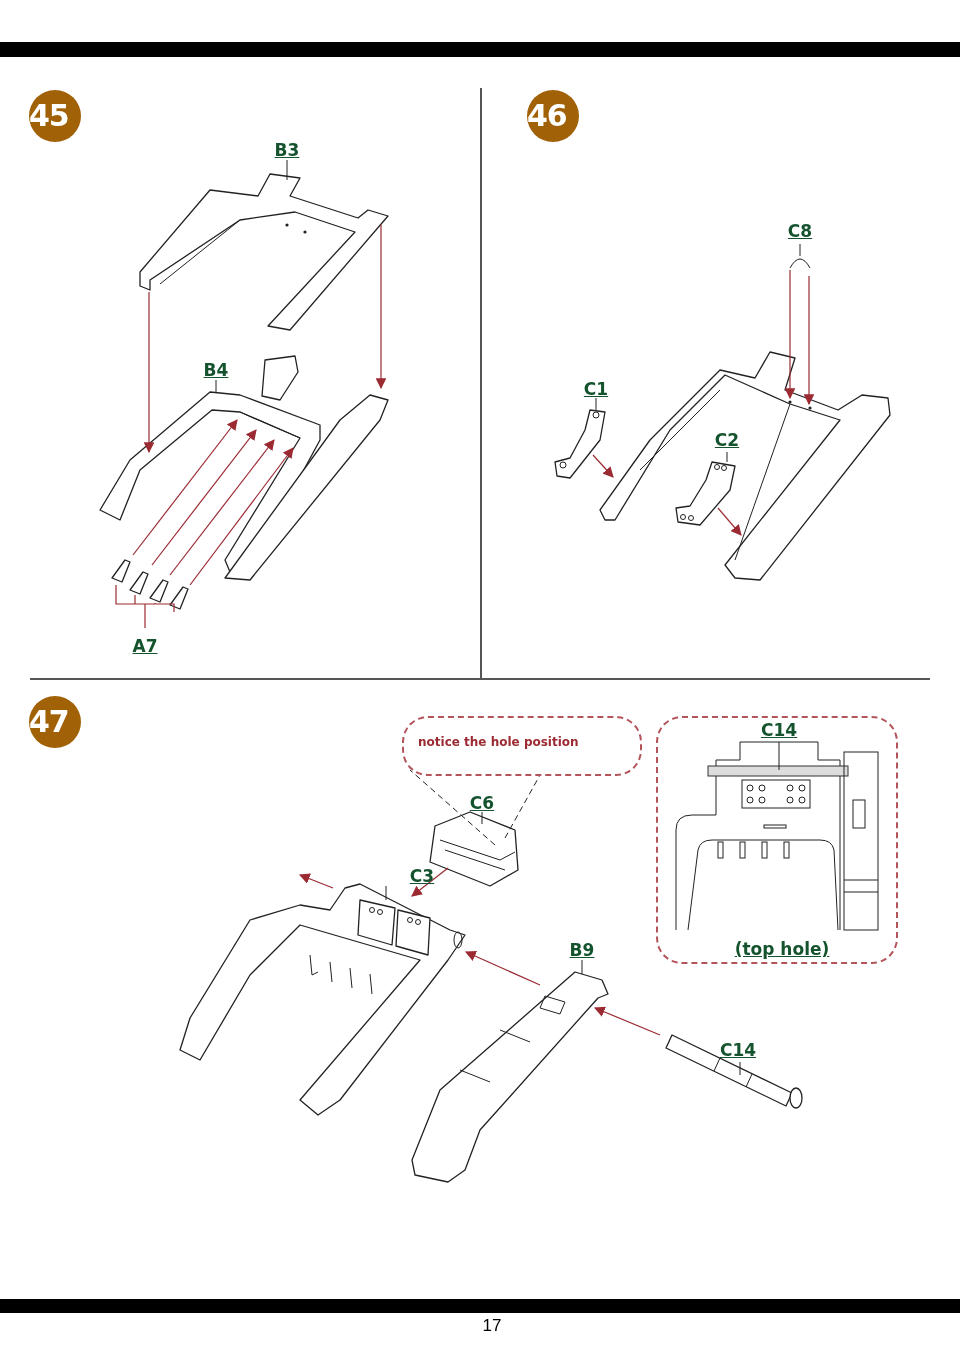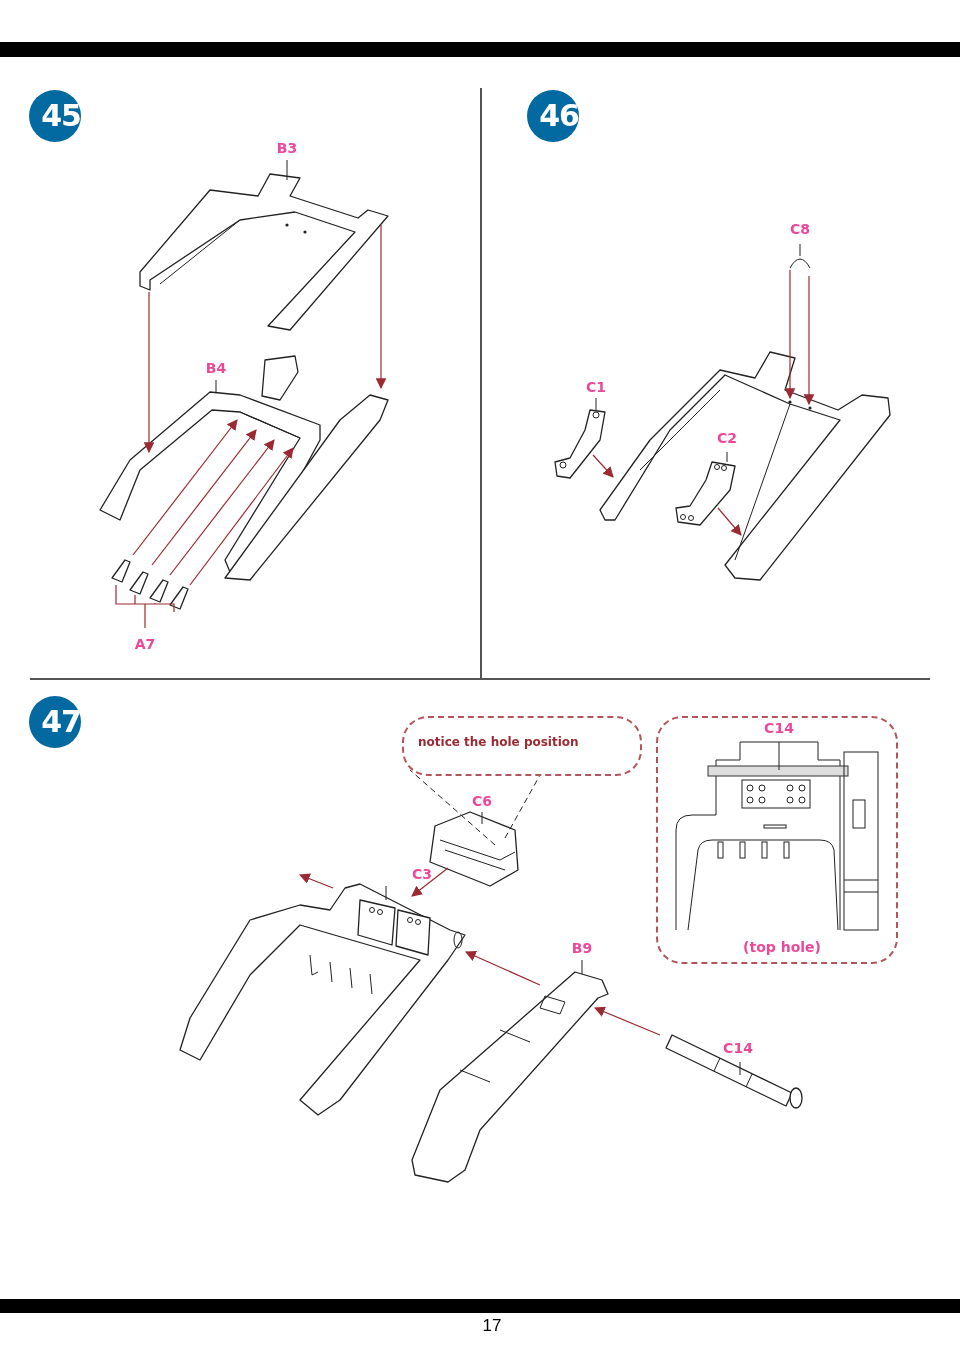--- a/index.html
+++ b/index.html
@@ -3,23 +3,23 @@
 <meta charset="utf-8">
 <style>
   html, body { margin:0; padding:0; background:#fff; }
   body { width:960px; height:1356px; position:relative; overflow:hidden; font-family:"Liberation Sans", sans-serif; }
   .bar { position:absolute; left:0; width:960px; background:#000; }
   .top-bar { top:42px; height:15px; }
   .bottom-bar { top:1299px; height:14px; }
   .page-num { position:absolute; top:1316px; left:18px; width:948px; text-align:center; font-size:17px; color:#000; }
   .divider-v { position:absolute; left:480px; top:88px; width:1.5px; height:590px; background:#555; }
   .divider-h { position:absolute; left:30px; top:678px; width:900px; height:1.5px; background:#555; }
-  .step-badge { position:absolute; width:52px; height:52px; border-radius:50%; background:#0369a1; color:#fff;
-    font-family:"DejaVu Sans", sans-serif; font-weight:bold; font-size:30px; line-height:52px; text-align:right; letter-spacing:-1px; }
-  .lbl { position:absolute; color:#ec4899; font-family:"DejaVu Sans", sans-serif; font-weight:bold; font-size:14px; transform:translateX(-50%); white-space:nowrap; }
+  .step-badge { position:absolute; width:52px; height:52px; border-radius:50%; background:#a16207; color:#fff;
+    font-family:"DejaVu Sans", sans-serif; font-weight:bold; font-size:30px; line-height:52px; text-align:left; letter-spacing:-1px; }
+  .lbl { position:absolute; color:#14532d; font-family:"DejaVu Sans", sans-serif; font-weight:bold; font-size:17px; transform:translateX(-50%); white-space:nowrap;text-decoration:underline; }
   .callout { position:absolute; border:2px dashed #b3535a; border-radius:26px; }
   .callout-text { position:absolute; color:#9b2a32; font-family:"DejaVu Sans", sans-serif; font-weight:bold; font-size:12px; white-space:nowrap; }
   svg.art { position:absolute; left:0; top:0; width:960px; height:1356px; }
   svg.art .ln { fill:#fff; stroke:#222; stroke-width:1.3; stroke-linejoin:round; }
   svg.art .th { fill:none; stroke:#222; stroke-width:1; }
   svg.art .ar { stroke:#9b2a32; stroke-width:1.2; fill:none; }
   svg.art .ah { fill:#9b2a32; }
 </style>
 </head>
 <body>

